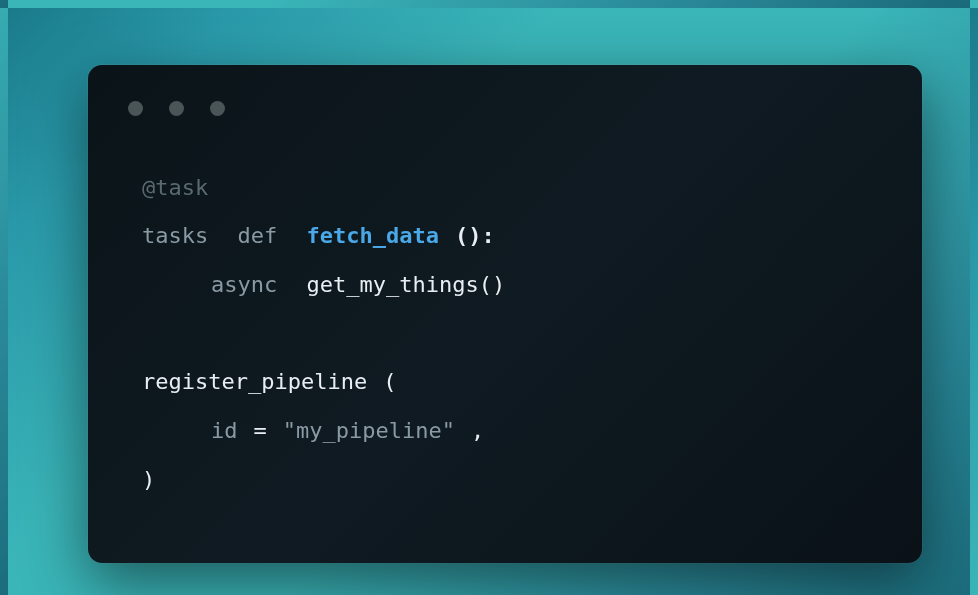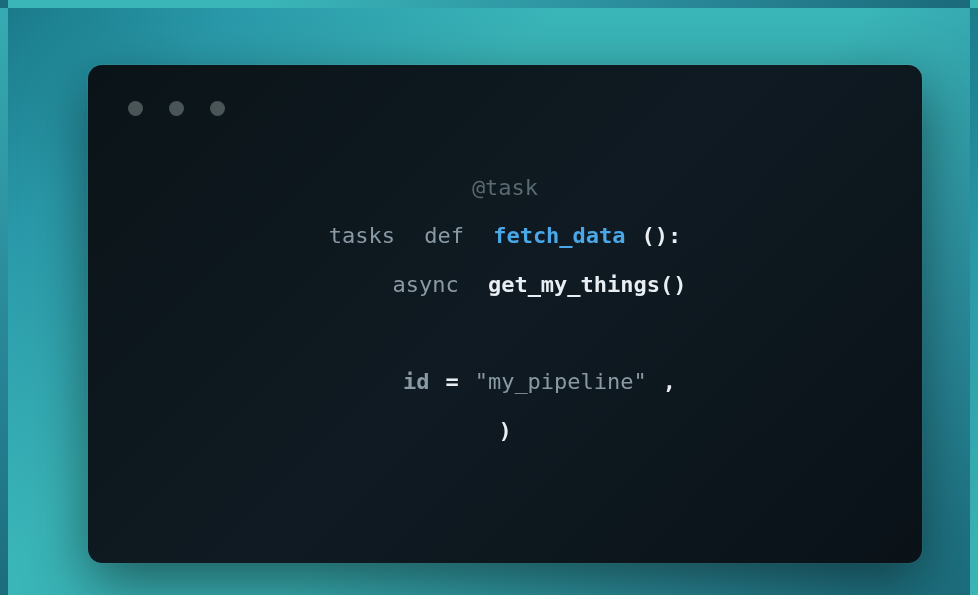--- a/index.html
+++ b/index.html
@@ -1,19 +1,18 @@
 <!DOCTYPE html>
 <html><head>
   <meta charset="utf-8">
   <style>
     * {
       margin: 8px;
       padding: 0;
       box-sizing: border-box;
-      text-align: center;
     }
     
     body {
       width: 978px;
       height: 595px;
       background: linear-gradient(135deg, #1a7a8a 0%, #2a9aaa 15%, #3ab5b8 35%, #3ab5b8 55%, #2a8a9a 80%, #1a6a7a 100%);
       display: flex;
       align-items: center;
       justify-content: center;
       font-family: 'SF Mono', 'Monaco', 'Menlo', 'Consolas', monospace;
@@ -67,26 +66,26 @@
       font-weight: 600;
     }
     
     .punct {
       color: #e8eef2;
       font-weight: 600;
     }
     
     .bold-white {
       color: #e8eef2;
-      font-weight: 700;
+      font-weight: 400;
     }
     
     .param {
       color: #8a9aa5;
-      font-weight: 700;
+      font-weight: 400;
     }
     
     .string {
       color: #8a9aa5;
     }
     
     .blank {
       height: 1.85em;
     }
   </style>
@@ -98,16 +97,17 @@
     <div class="traffic-light"></div>
     <div class="traffic-light"></div>
     <div class="traffic-light"></div>
   </div>
 
   <div class="code-content">
     <div class="line"><span class="decorator">@task</span></div>
     <div class="line"><span class="keyword">tasks</span> <span class="keyword">def</span> <span class="func-name">fetch_data</span><span class="punct">():</span></div>
     <div class="line"><span>    </span><span class="keyword">async</span> <span class="bold-white">get_my_things()</span></div>
     <div class="blank"></div>
+    <div class="line"><span class="bold-white">register_pipeline</span><span class="bold-white">(</span></div>
     <div class="line"><span>    </span><span class="param">id</span><span class="bold-white">=</span><span class="string">"my_pipeline"</span><span class="bold-white">,</span></div>
     <div class="line"><span class="bold-white">)</span></div>
   </div>
 </div>
 
 </body></html>

